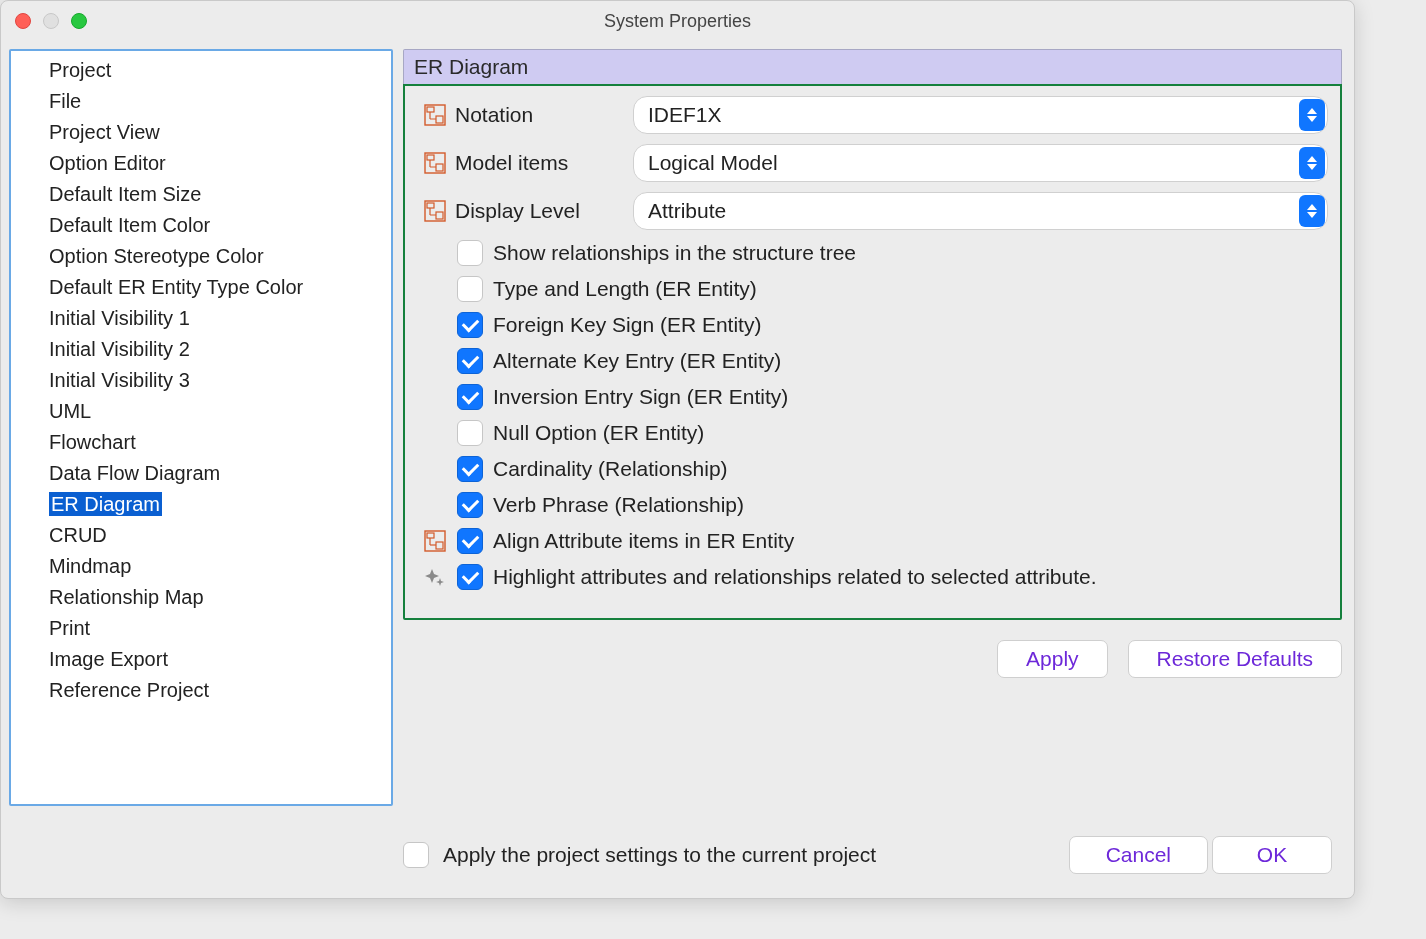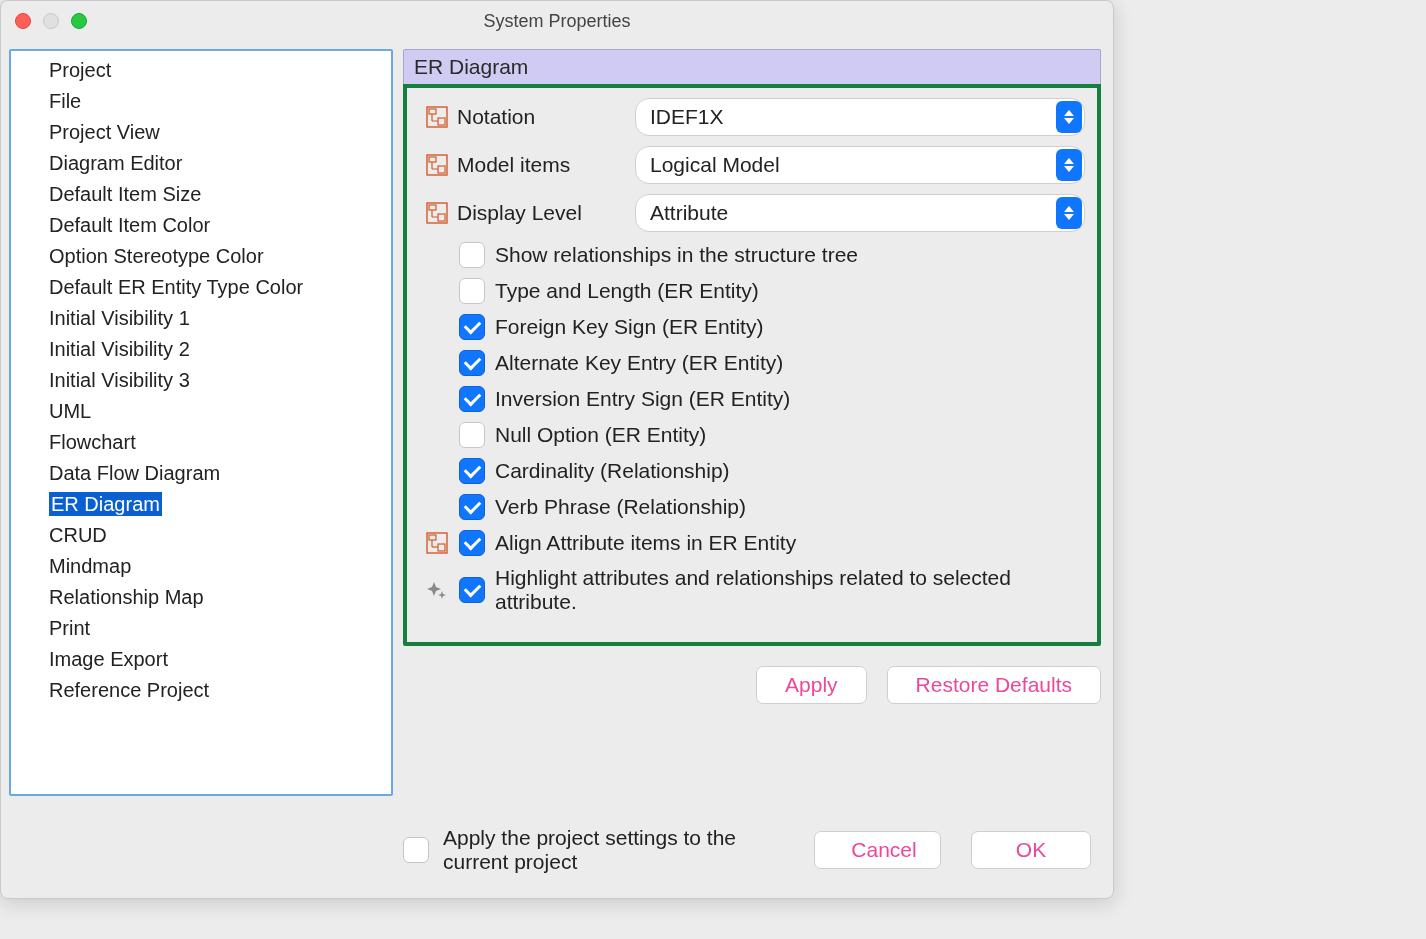--- a/index.html
+++ b/index.html
@@ -4,21 +4,21 @@
 <style>
 * { box-sizing: border-box; margin: 0; padding: 0; }
 body {
   font-family: -apple-system, "Helvetica Neue", Arial, sans-serif;
   font-size: 18px;
   background: #ececec;
   height: 100vh;
   overflow: hidden;
 }
 .window {
-  width: 1114px;
+  width: 1355px;
   height: 899px;
   background: #ececec;
   border: 1px solid #c9c9c9;
   border-radius: 8px;
   box-shadow: 0 4px 20px rgba(0,0,0,0.15);
   display: flex;
   flex-direction: column;
   overflow: hidden;
 }
 .titlebar {
@@ -88,21 +88,21 @@
 .panel-header {
   background: #cfcbf2;
   border: 1px solid #a7a7c4;
   border-bottom: none;
   padding: 5px 10px;
   font-size: 21px;
   color: #2a2a2a;
   border-radius: 2px 2px 0 0;
 }
 .panel-body {
-  border: 4px solid #15803d;
+  border: 2px solid #15803d;
   background: #ececec;
   padding: 10px 12px 18px 18px;
   border-radius: 0 0 2px 2px;
 }
 .row {
   display: flex;
   align-items: center;
   gap: 8px;
   margin-bottom: 10px;
 }
@@ -181,30 +181,30 @@
   justify-content: flex-end;
   gap: 20px;
   margin-top: 20px;
 }
 .btn {
   background: #fff;
   border: 1px solid #cfcfcf;
   border-radius: 7px;
   padding: 6px 28px;
   font-size: 21px;
-  color: #ec4899;
+  color: #6d28d9;
   cursor: default;
   min-width: 110px;
   text-align: center;
 }
 .footer {
   display: flex;
   align-items: center;
   justify-content: flex-end;
-  gap: 30px;
+  gap: 4px;
   padding: 30px 22px 24px 22px;
 }
 .footer-left {
   display: flex;
   align-items: center;
   gap: 14px;
   margin-right: auto;
   margin-left: 380px;
 }
 .footer .btn { min-width: 120px; padding: 6px 36px; }
@@ -221,21 +221,21 @@
     </div>
     <div class="title">System Properties</div>
   </div>
 
   <div class="body">
     <div class="sidebar-wrap">
       <div class="sidebar" id="sidebar">
           <div class="nav-item">Project</div>
           <div class="nav-item">File</div>
           <div class="nav-item">Project View</div>
-          <div class="nav-item">Diagram Editor</div>
+          <div class="nav-item">Option Editor</div>
           <div class="nav-item">Default Item Size</div>
           <div class="nav-item">Default Item Color</div>
           <div class="nav-item">Option Stereotype Color</div>
           <div class="nav-item">Default ER Entity Type Color</div>
           <div class="nav-item">Initial Visibility 1</div>
           <div class="nav-item">Initial Visibility 2</div>
           <div class="nav-item">Initial Visibility 3</div>
           <div class="nav-item">UML</div>
           <div class="nav-item">Flowchart</div>
           <div class="nav-item">Data Flow Diagram</div>

